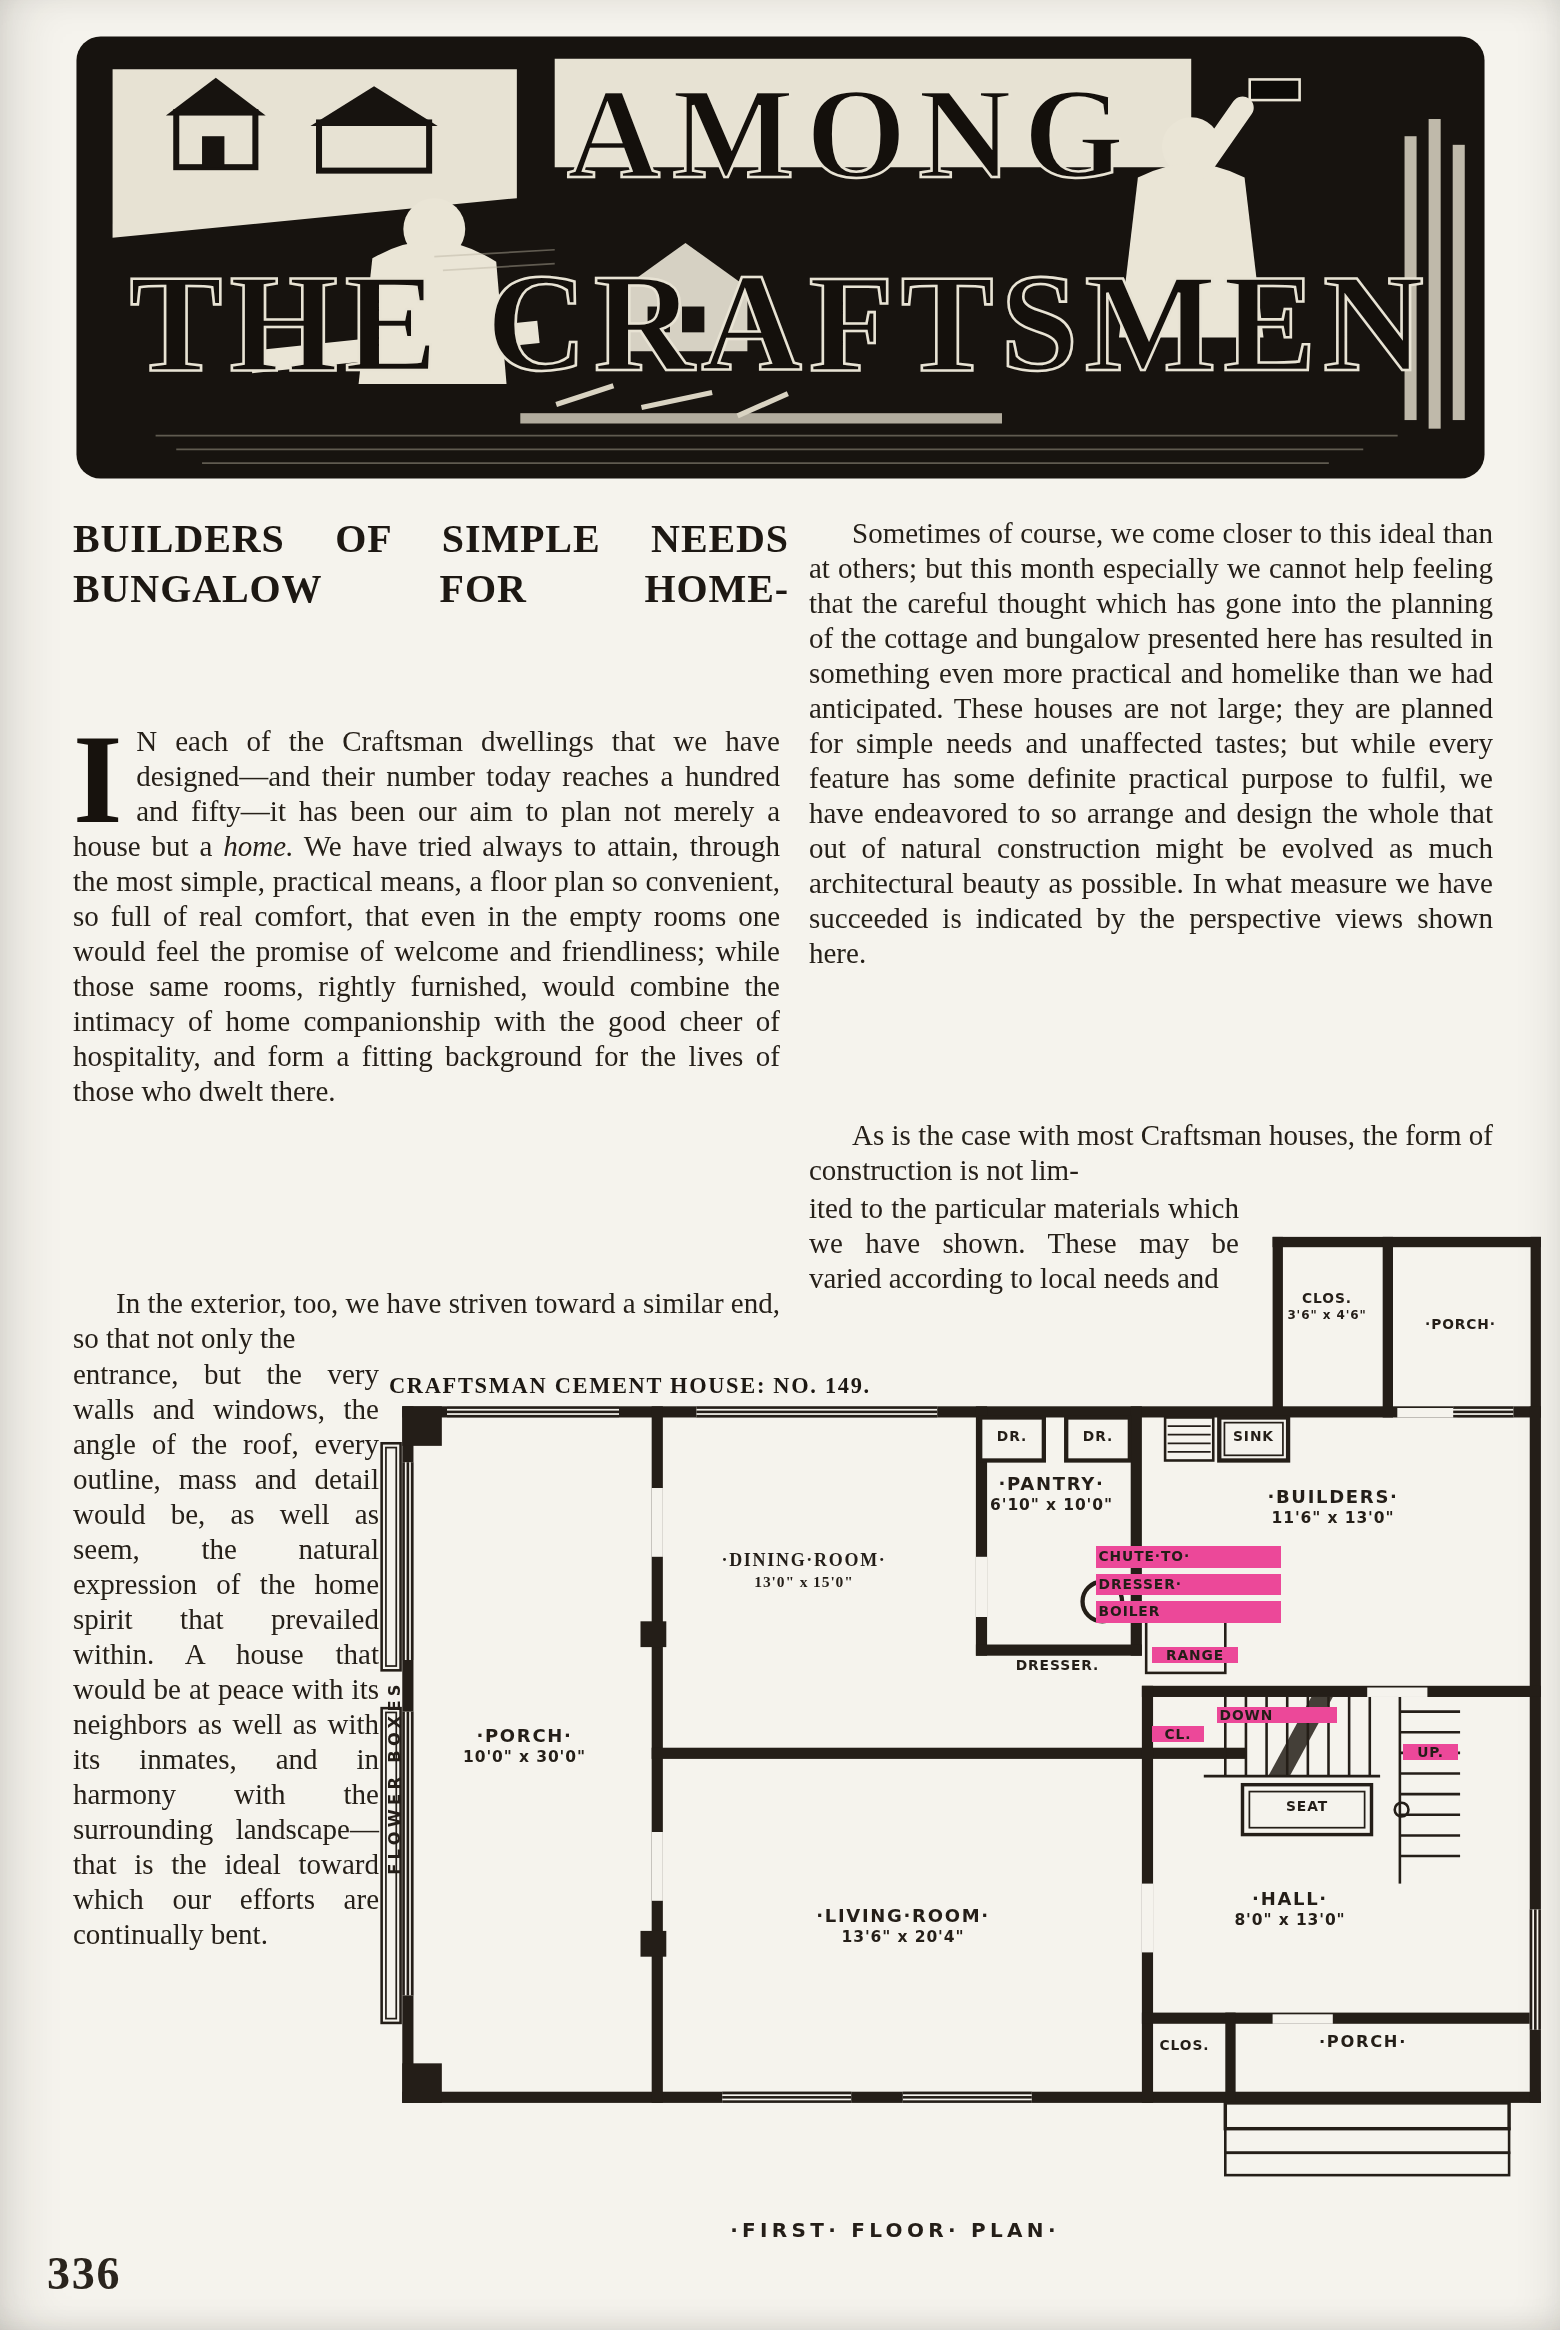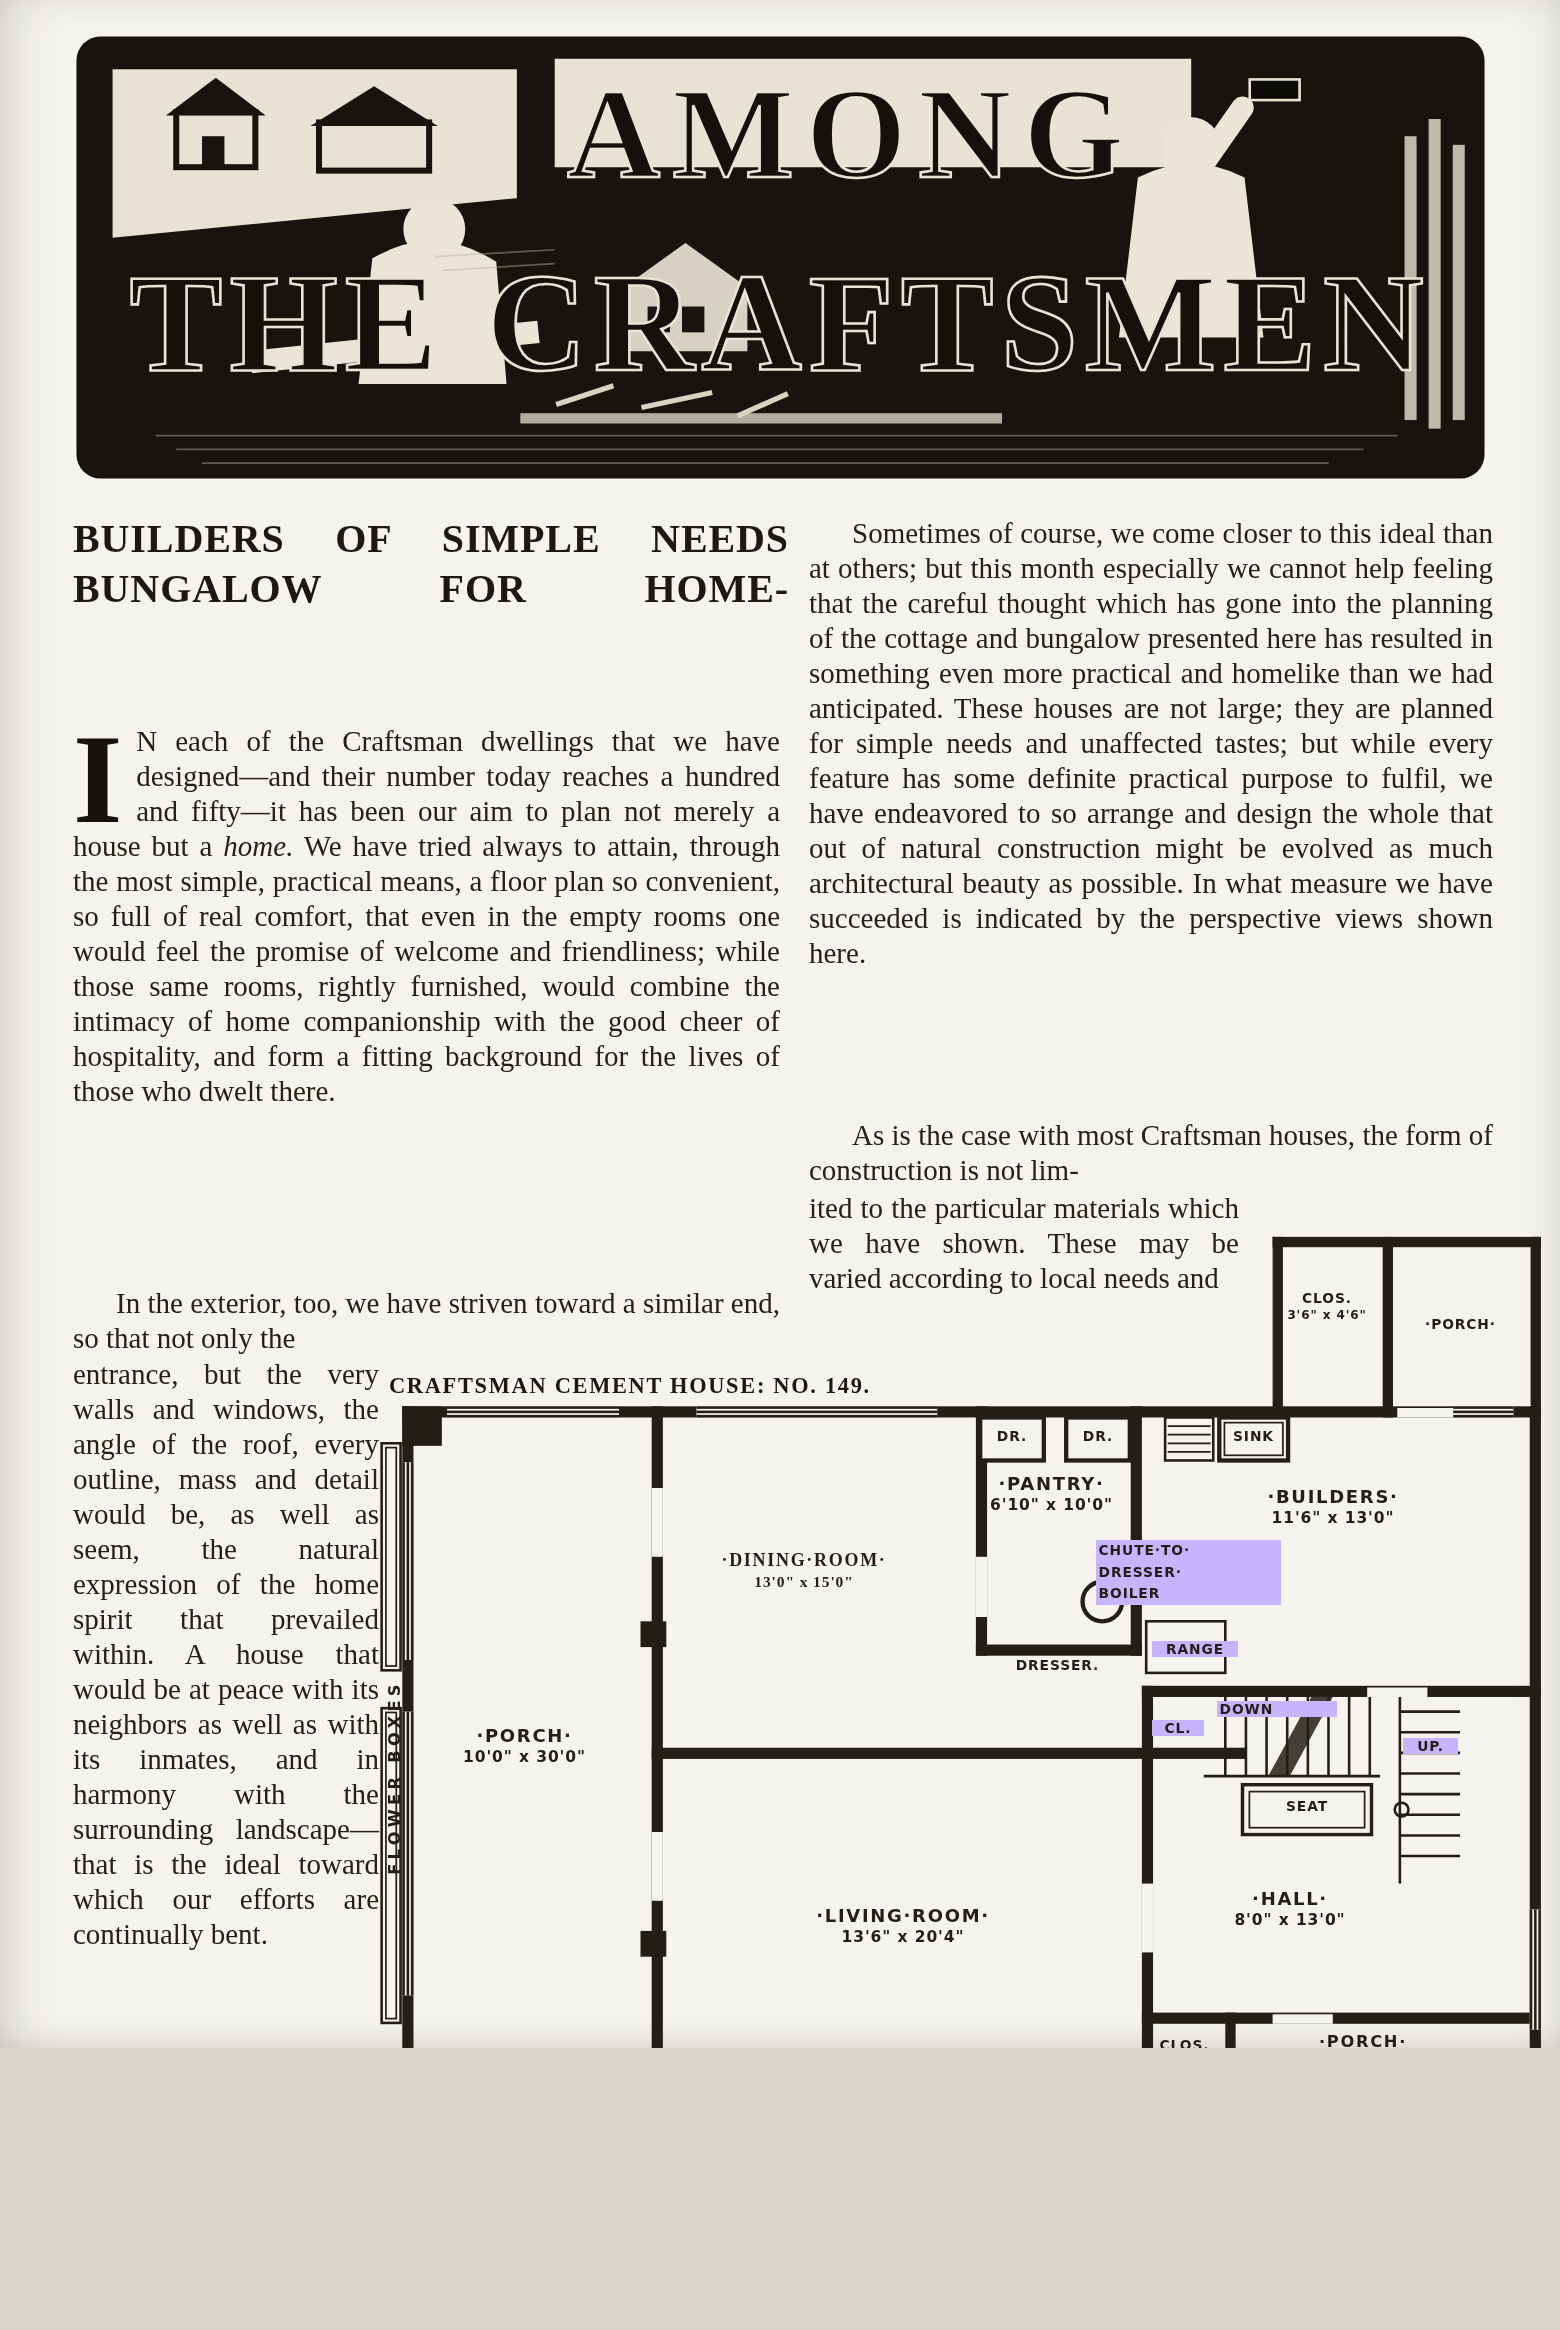--- a/index.html
+++ b/index.html
@@ -1,17 +1,17 @@
 <!DOCTYPE html>
 <html style="font-size:13.8px"><head>
 <meta charset="utf-8">
 <style>
   html,body{margin:0;padding:0;background:#d8d4c9;}
   .page{
-    position:relative; width:1560px; height:2048px; margin:0 auto;
+    position:relative; width:1560px; height:2330px; margin:0 auto;
     background:#f5f3ed; color:#241e18; overflow:hidden;
     font-family:"Liberation Serif", serif;
     box-shadow: inset 29px 0 60px -29px rgba(40,35,28,.22), inset -22.4px 0 52px -29px rgba(40,35,28,.16), inset 0 -17px 43px -26px rgba(40,35,28,.14);
   }
   
   .masthead{position:absolute; left:73px; top:33px; width:1415px; height:449px;}
   .mh-text{font-family:"Liberation Serif", serif; font-weight:bold; fill:#14100c; stroke:#e8e3d4; stroke-width:3px;}
   
   .title{position:absolute; left:73px; top:514px; width:716px;}
   .title .tline{
@@ -36,21 +36,21 @@
     position:absolute; left:389px; top:1373px; width:551px;
     font-weight:bold; font-size:22.4px; letter-spacing:1.7px; color:#1d1813;
     font-family:"Liberation Serif", serif;
   }
   .plan{position:absolute; left:378px; top:1230px; width:1170px; height:989px;}
   .plan-svg{position:absolute; left:0; top:0; width:1170px; height:989px;}
   .pl{position:absolute; font-family:"DejaVu Sans", sans-serif; font-weight:bold; color:#241e18; text-align:center;}
   .pl .nm{display:block; font-size:18px; letter-spacing:1.7px;}
   .pl .dm{display:block; font-size:15.5px; letter-spacing:0.9px; margin-top:1.7px;}
   .pl.small .nm{font-size:13.8px; letter-spacing:0.9px;}
-  .pl .bg{background:#c4b5fd; padding:0 2.6px;}
+  .pl .bg{background:#ec4899; padding:0 2.6px;margin-top:6px;}
   .pl.rot{transform:rotate(-90deg); font-size:16.3px; letter-spacing:4.3px; white-space:nowrap;}
   .plan-title{
     position:absolute; left:551px; top:2218px; width:688px; text-align:center;
     font-family:"DejaVu Sans", sans-serif; font-weight:bold;
     font-size:20px; letter-spacing:4.3px; color:#241e18;
   }
   .pagenum{
     position:absolute; left:47px; top:2247px;
     font-size:46px; font-weight:bold; color:#2a241d; letter-spacing:1.7px;
   }

